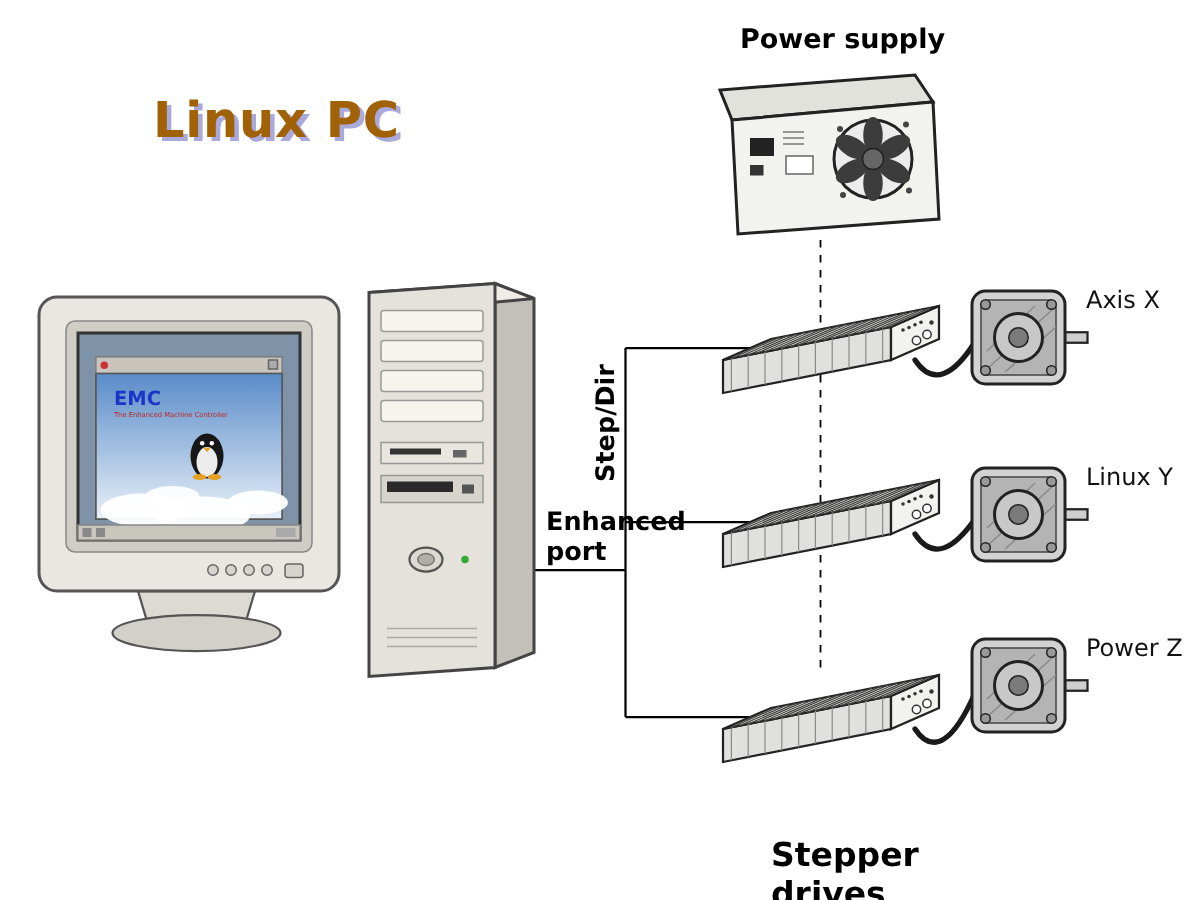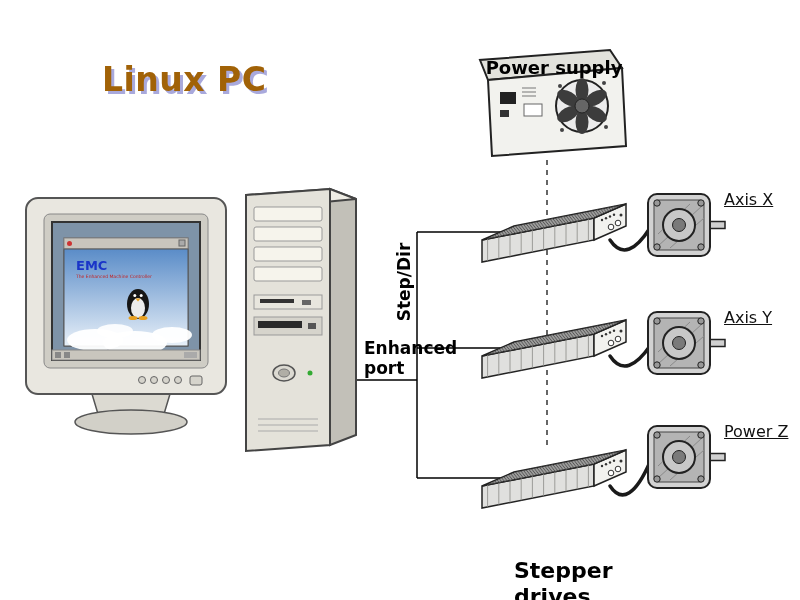--- a/index.html
+++ b/index.html
@@ -2,25 +2,25 @@
 <html><head>
 <meta charset="utf-8">
 <style>
   html,body{margin:0;padding:0;background:#fff;}
   .stage{position:relative;width:800px;height:600px;background:#ffffff;overflow:hidden;
          font-family:"DejaVu Sans","Liberation Sans",sans-serif;}
   .stage svg{position:absolute;left:0;top:0;}
   .lbl{position:absolute;color:#000;font-weight:bold;line-height:1.2;}
   .lbl-linuxpc{left:102px;top:60px;font-size:33px;color:#a16207;
                text-shadow:3px 3px 0 #a9a9dc;letter-spacing:0.5px;}
-  .lbl-psu{left:478px;top:16px;width:152px;text-align:center;font-size:18px;margin-top:41px;}
+  .lbl-psu{left:478px;top:16px;width:152px;text-align:right;font-size:18px;}
   .lbl-stepdir{left:350px;top:271px;width:110px;height:22px;text-align:center;
                font-size:17px;transform:rotate(-90deg);}
   .lbl-parallel{left:364px;top:338px;width:86px;font-size:17px;}
-  .lbl-axis{position:absolute;left:724px;font-size:16px;font-weight:normal;color:#111;text-decoration:underline;}
+  .lbl-axis{position:absolute;left:724px;font-size:16px;font-weight:normal;color:#111;}
   .axis-x{top:190px;} .axis-y{top:308px;} .axis-z{top:422px;}
   .lbl-drives{left:514px;top:534px;width:96px;text-align:left;font-size:22px;margin-top:24px;}
   .lbl-motors{left:638px;top:534px;width:96px;text-align:center;font-size:18px;}
 </style>
 </head>
 <body>
 
 <div class="stage">
 
   <svg width="800" height="600" viewBox="0 0 800 600">
@@ -166,16 +166,16 @@
     <use href="#motor-shape" transform="translate(648,190)"></use>
     <use href="#motor-shape" transform="translate(648,308)"></use>
     <use href="#motor-shape" transform="translate(648,422)"></use>
   </svg>
 
   <div class="lbl lbl-linuxpc">Linux PC</div>
   <div class="lbl lbl-psu">Power supply</div>
   <div class="lbl lbl-stepdir">Step/Dir</div>
   <div class="lbl lbl-parallel">Enhanced port</div>
   <div class="lbl-axis axis-x">Axis X</div>
-  <div class="lbl-axis axis-y">Axis Y</div>
+  <div class="lbl-axis axis-y">Linux Y</div>
   <div class="lbl-axis axis-z">Power Z</div>
   <div class="lbl lbl-drives">Stepper drives</div>
 </div>
 
 </body></html>

